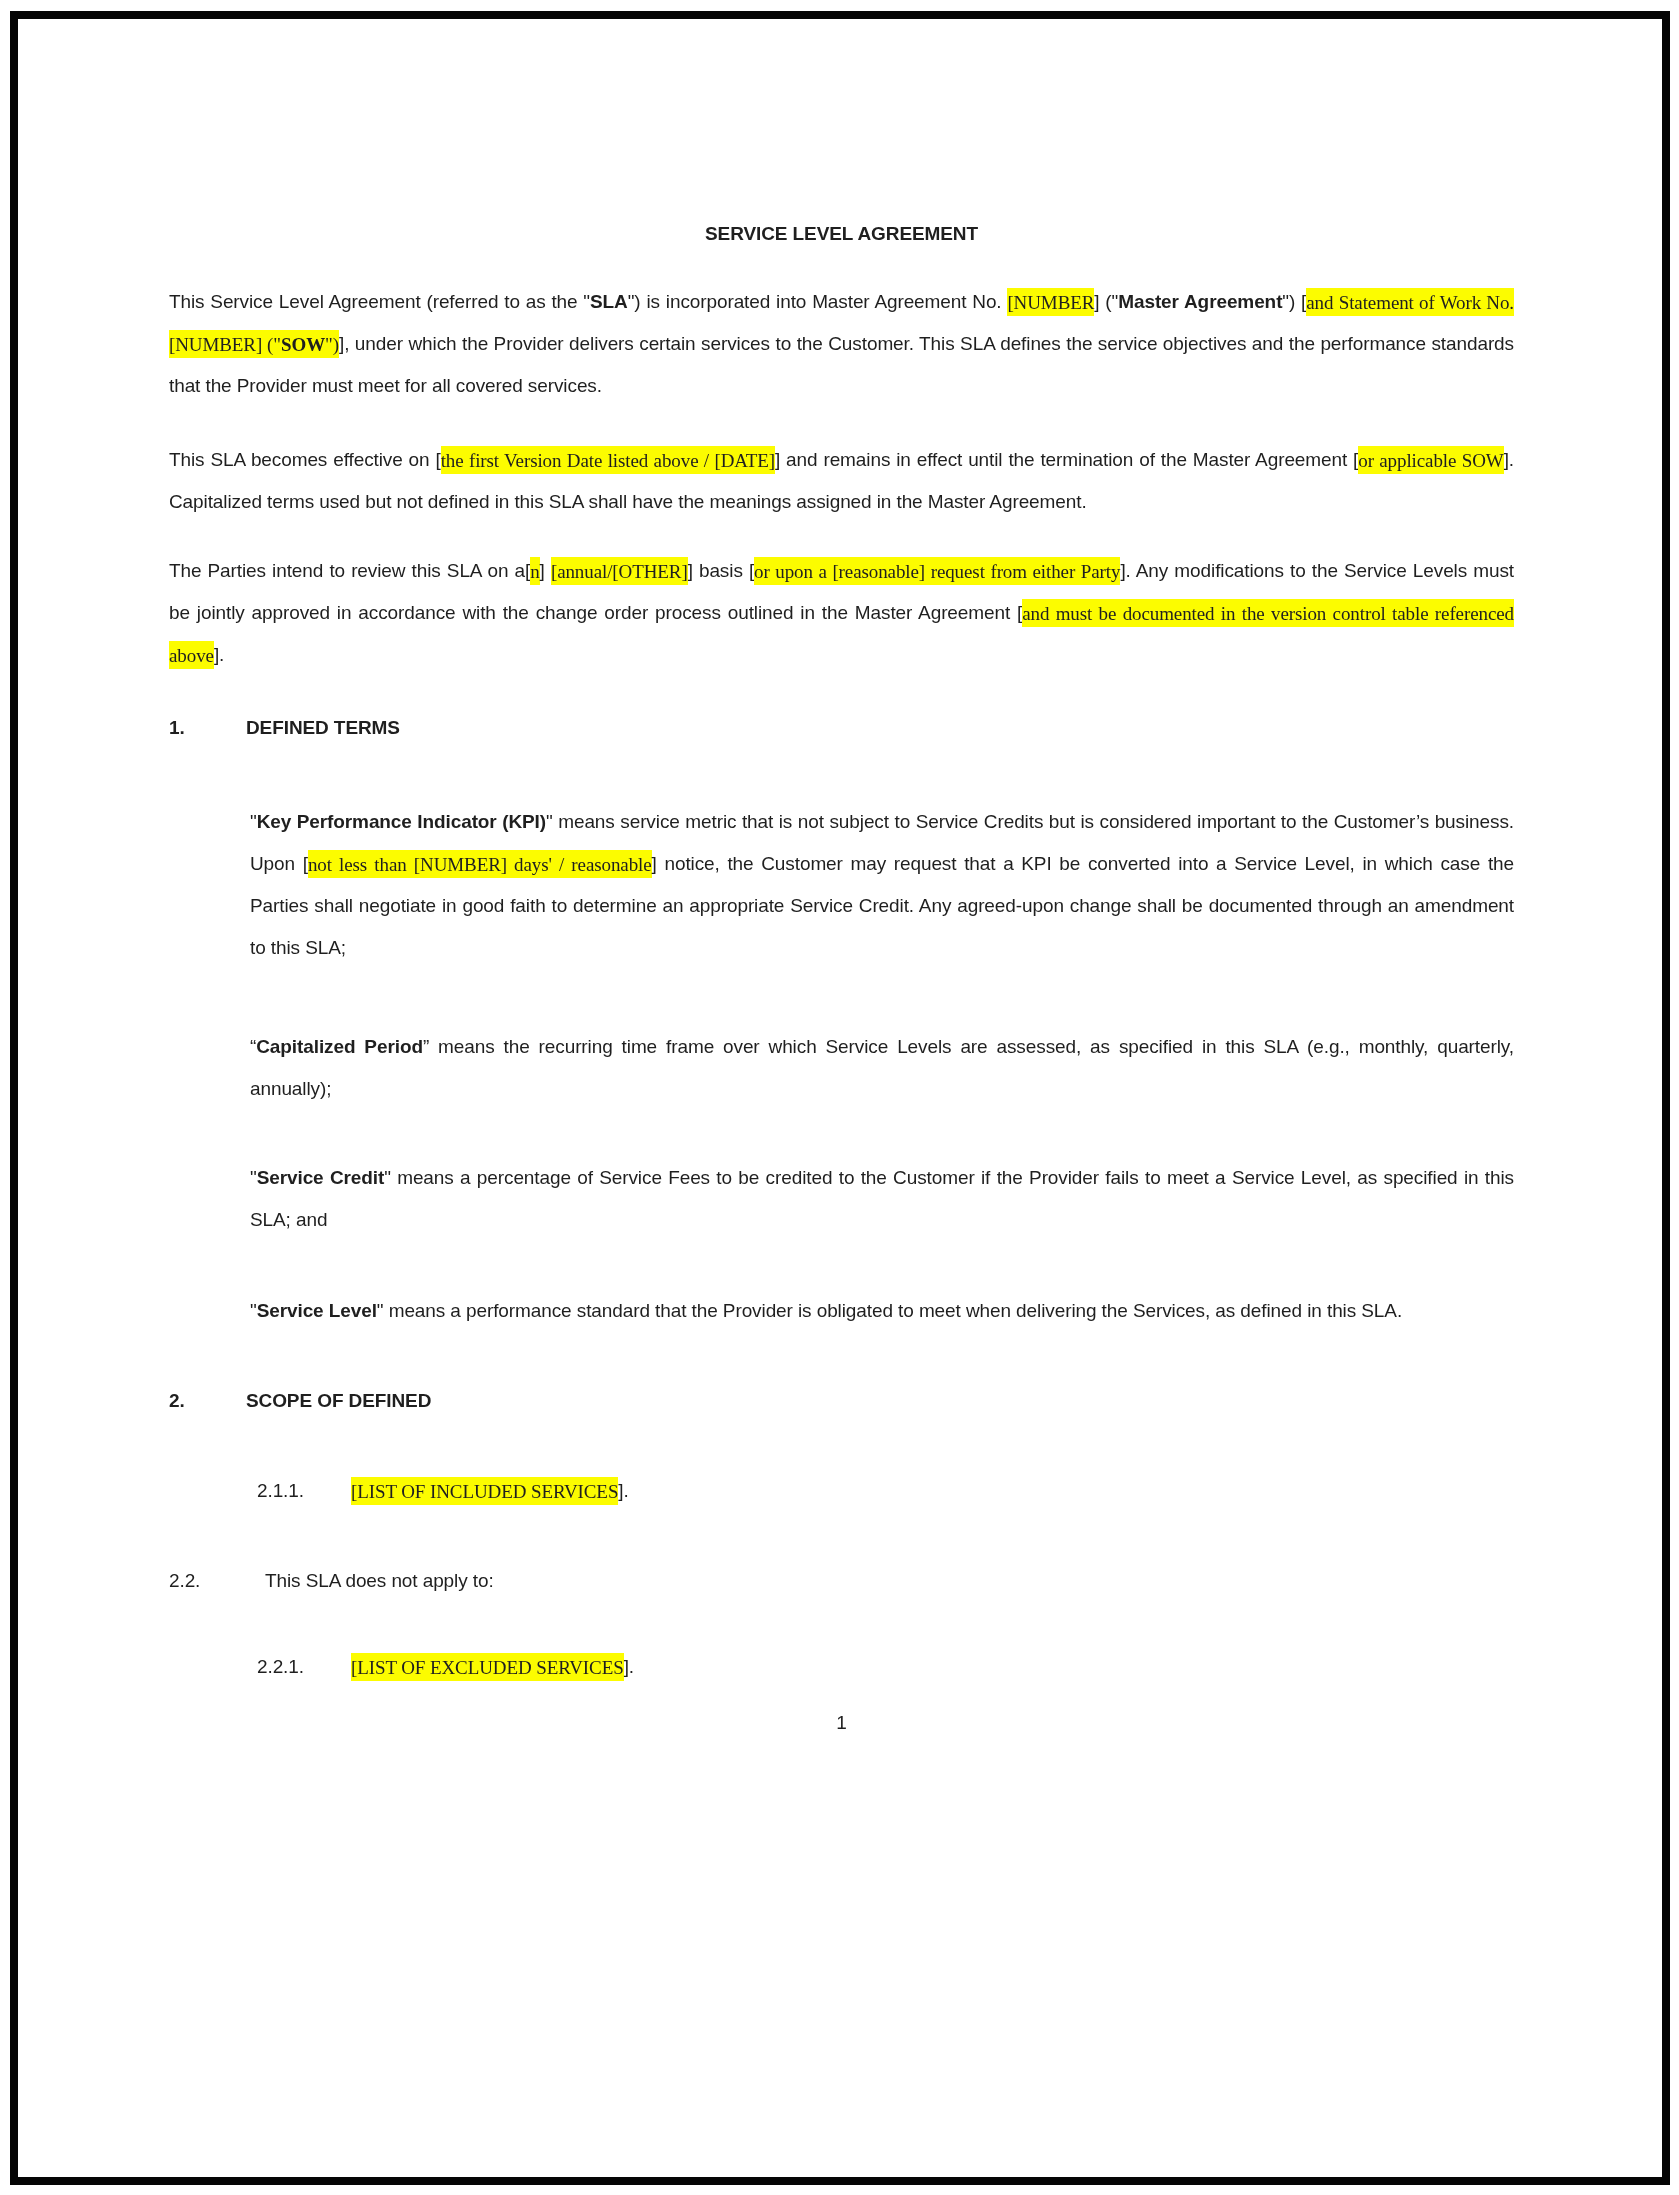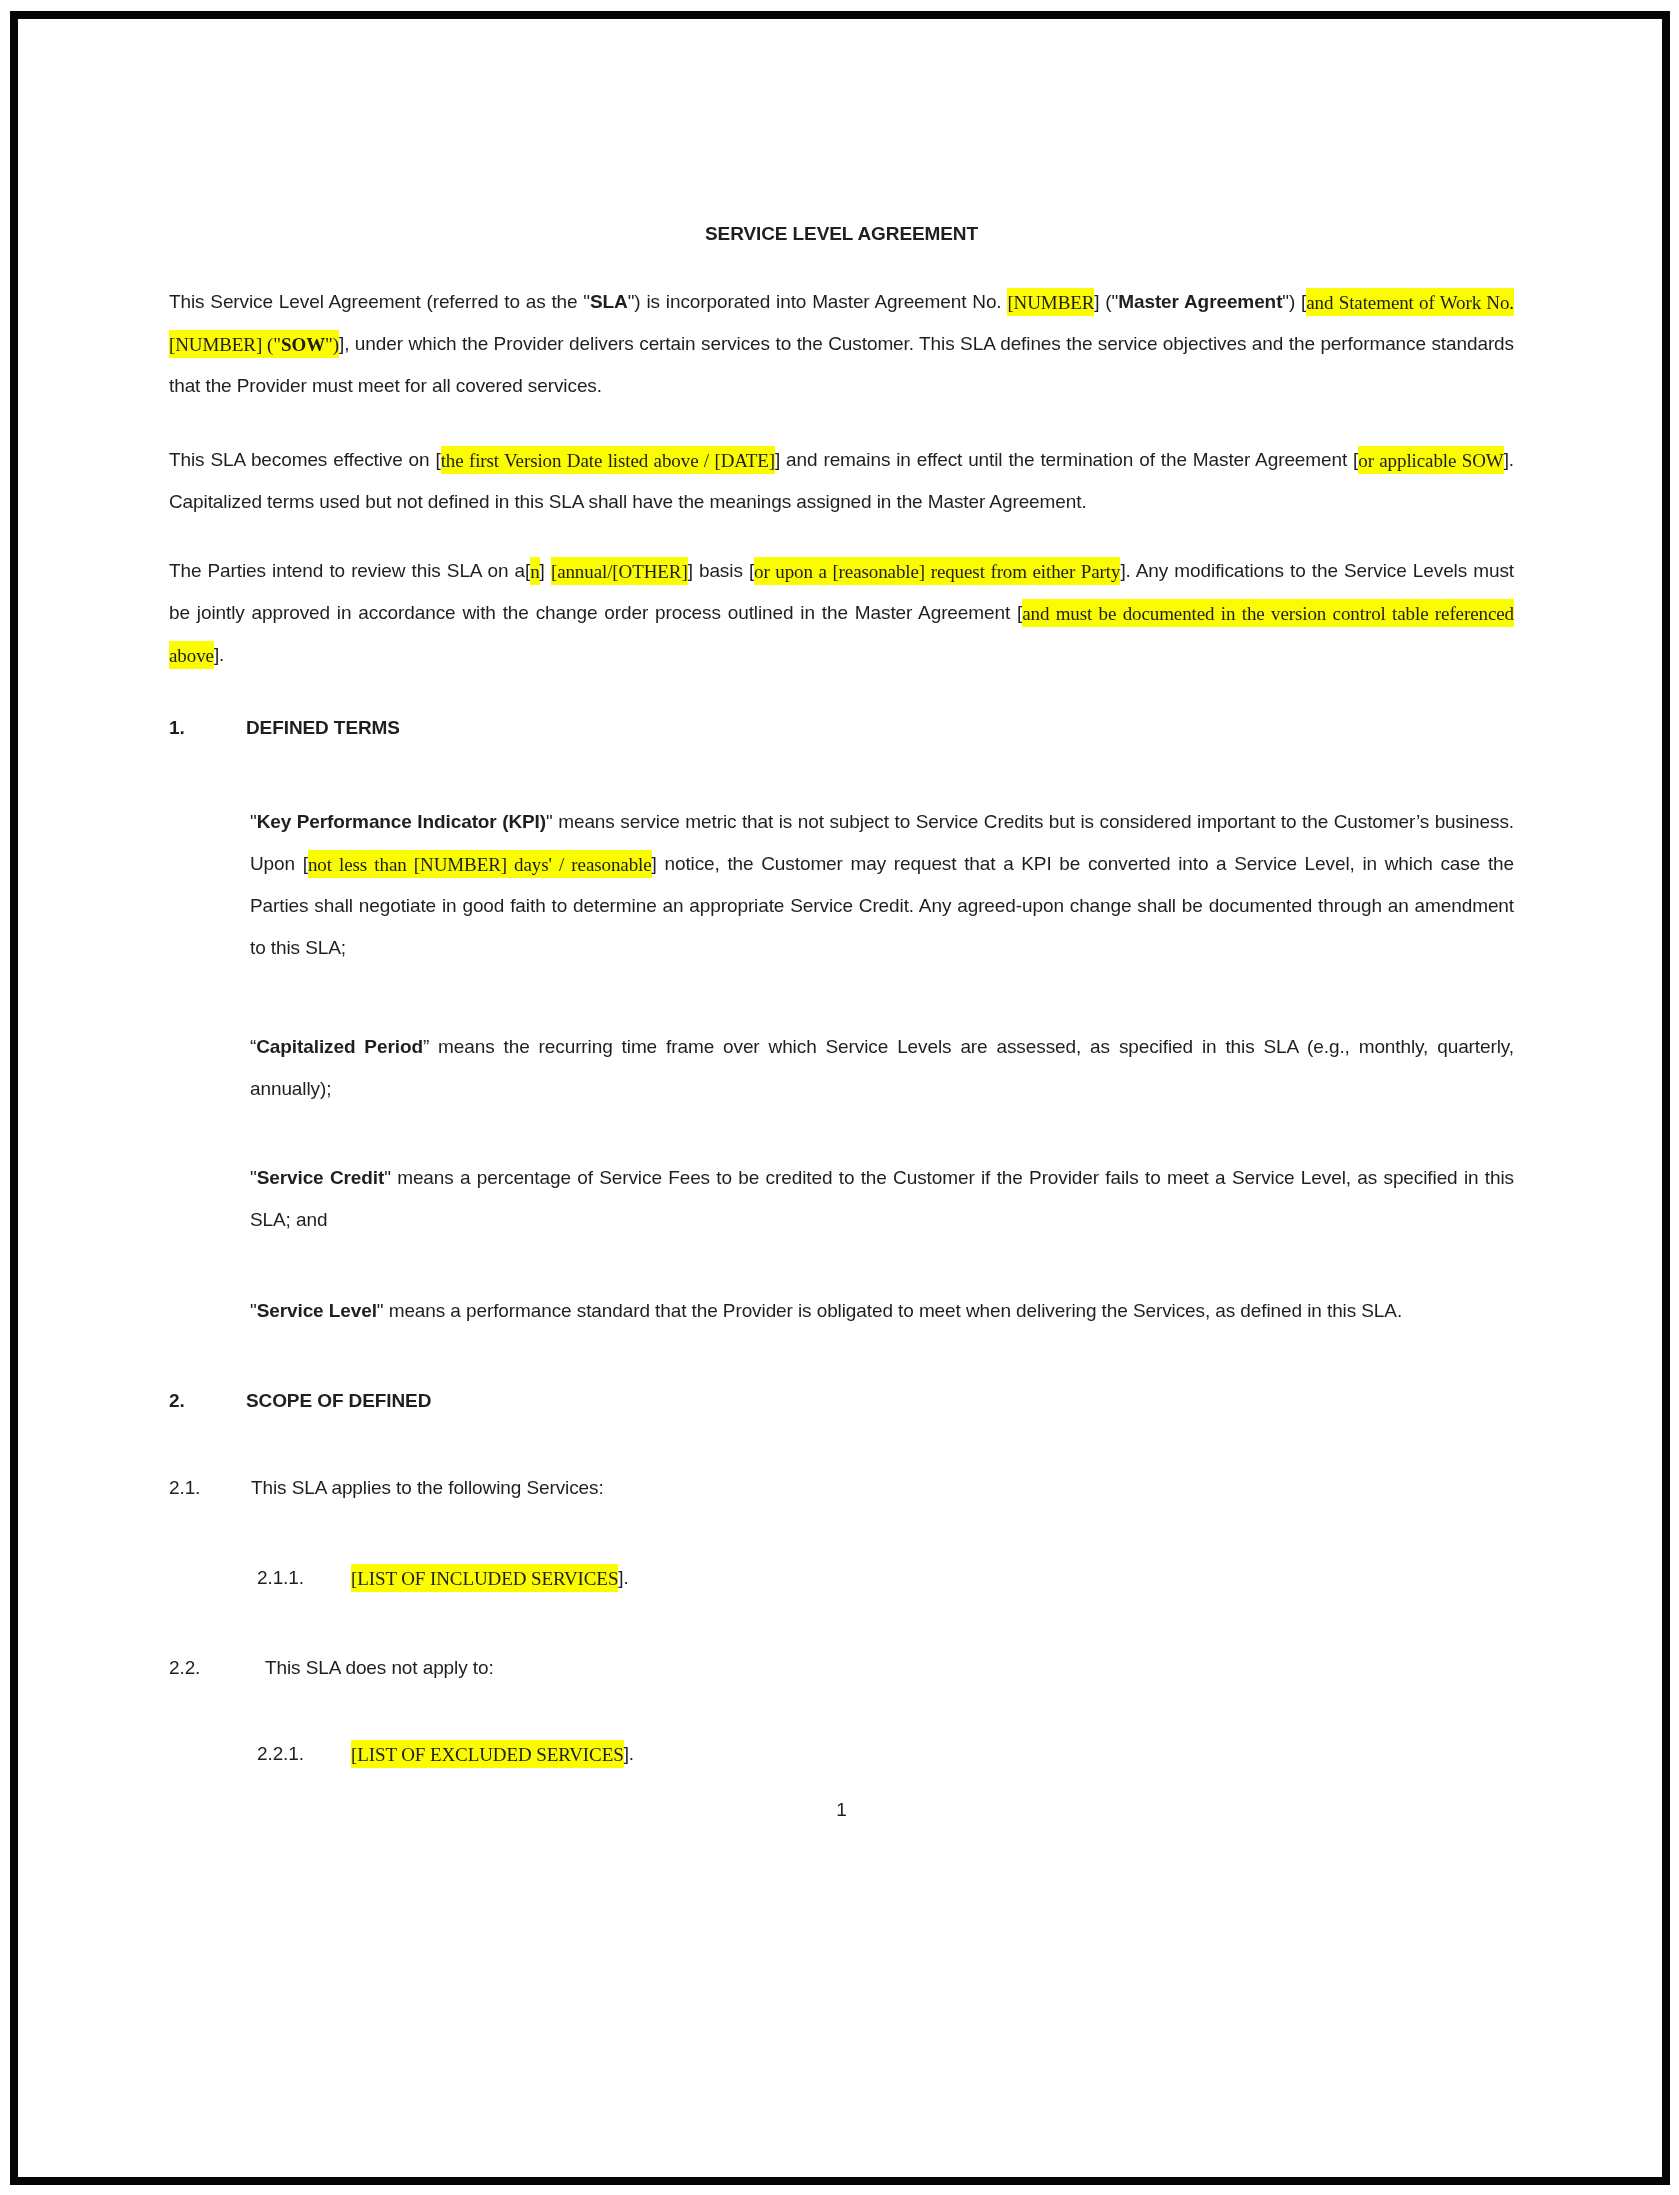--- a/index.html
+++ b/index.html
@@ -76,24 +76,20 @@
 
   <div class="defn" style="margin-top:47px"><span>"</span><span class="b">Service Credit</span><span>" means a percentage of Service Fees to be credited to the Customer if the Provider fails to meet a Service Level, as specified in this SLA; and</span></div>
 
   <div class="defn" style="margin-top:49px"><span>"</span><span class="b">Service Level</span><span>" means a performance standard that the Provider is obligated to meet when delivering the Services, as defined in this SLA.</span></div>
 
   <div class="row bold" style="margin-top:48px">
     <span class="num" style="width:77px">2.</span>
     <span class="txt">SCOPE OF DEFINED</span>
   </div>
 
-  <div class="row" style="margin-top:45px">
-    <span class="num" style="width:82px">2.1.</span>
-    <span class="txt">This SLA applies to the following Services:</span>
-  </div>
 
   <div class="row" style="margin-top:48px; padding-left:88px">
     <span class="num" style="width:94px">2.1.1.</span>
     <span class="txt"><span class="hl">[LIST OF INCLUDED SERVICES</span><span>].</span></span>
   </div>
 
   <div class="row" style="margin-top:48px">
     <span class="num" style="width:96px">2.2.</span>
     <span class="txt">This SLA does not apply to:</span>
   </div>

